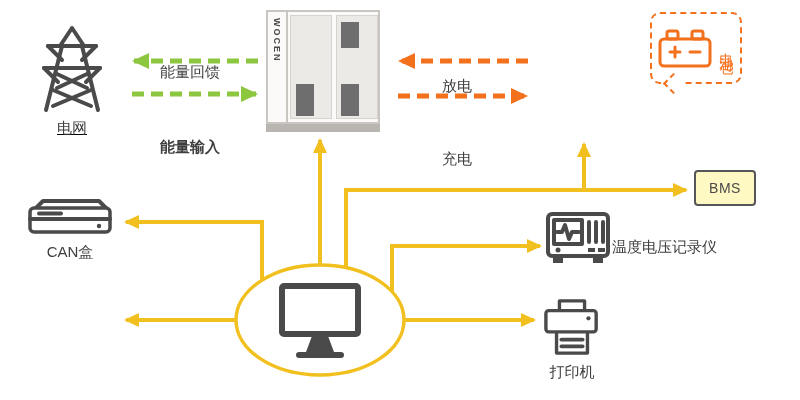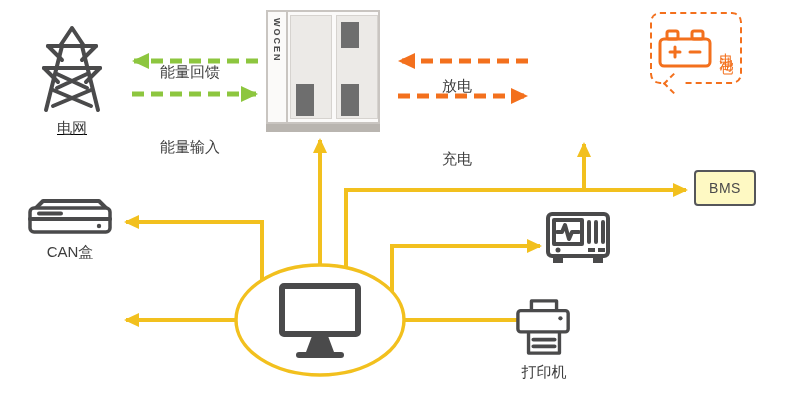--- a/index.html
+++ b/index.html
@@ -88,21 +88,21 @@
 
     <ellipse cx="320" cy="320" rx="84" ry="55" style="fill:#fff;stroke:var(--c-yellow);stroke-width:3.5"></ellipse>
     <g>
       <rect x="282" y="286" width="76" height="48" rx="2" style="fill:#fff;stroke:var(--c-icon);stroke-width:6"></rect>
       <path d="M312 336 L306 352 L334 352 L328 336 Z" class="fl"></path>
       <rect x="296" y="352" width="48" height="6" rx="3" class="fl"></rect>
     </g>
   </svg>
 
   <div class="lbl c" style="left:150px; top:27px;  width:80px;">能量回馈</div>
-  <div class="lbl c" style="left:150px; top:102px; width:80px;">能量输入</div>
+  <div class="lbl c" style="left:150px; top:102px; width:80px;font-weight:bold;">能量输入</div>
   <div class="lbl c" style="left:427px; top:41px;  width:60px;">放电</div>
   <div class="lbl c" style="left:427px; top:114px; width:60px;">充电</div>
 
   <div class="node" style="left:30px; top:22px; width:84px;text-decoration:underline;">
     <svg width="80" height="92" viewBox="0 0 80 92">
       <g class="st">
         <path d="M40 6 L28 24 L52 24 Z"></path>
         <path d="M16 24 H64"></path>
         <path d="M16 24 L30 38 M64 24 L50 38"></path>
         <path d="M30 24 L14 88 M50 24 L66 88"></path>
@@ -152,22 +152,23 @@
       <rect x="8" y="8" width="28" height="24" class="st" stroke-width="3"></rect>
       <polyline points="11,20 16,20 19,13 23,27 26,20 33,20" class="st" stroke-width="2.5"></polyline>
       <path d="M43 10 V30 M50 10 V30 M57 10 V30" class="st" stroke-width="3"></path>
       <circle cx="12" cy="38" r="2.5" class="fl"></circle>
       <rect x="42" y="36" width="7" height="4" class="fl"></rect>
       <rect x="52" y="36" width="7" height="4" class="fl"></rect>
       <rect x="7" y="46" width="10" height="5" class="fl"></rect>
       <rect x="47" y="46" width="10" height="5" class="fl"></rect>
     </svg>
   </div>
+  <div class="lbl" style="left:612px; top:238px;">温度电压记录仪</div>
 
-  <div class="node" style="left:508px; top:296px; width:72px;">
+  <div class="node" style="left:536px; top:296px; width:72px;">
     <svg width="58" height="62" viewBox="0 0 60 62">
       <rect x="17" y="4" width="26" height="12" class="stw"></rect>
       <rect x="14" y="30" width="32" height="28" class="stw"></rect>
       <rect x="3" y="14" width="52" height="22" rx="3" class="stw"></rect>
       <circle cx="47" cy="22" r="2.2" class="fl"></circle>
       <path d="M19 44 H41 M19 51 H41" class="st" stroke-width="2.5"></path>
     </svg>
     <div class="node-lbl">打印机</div>
   </div>
 

